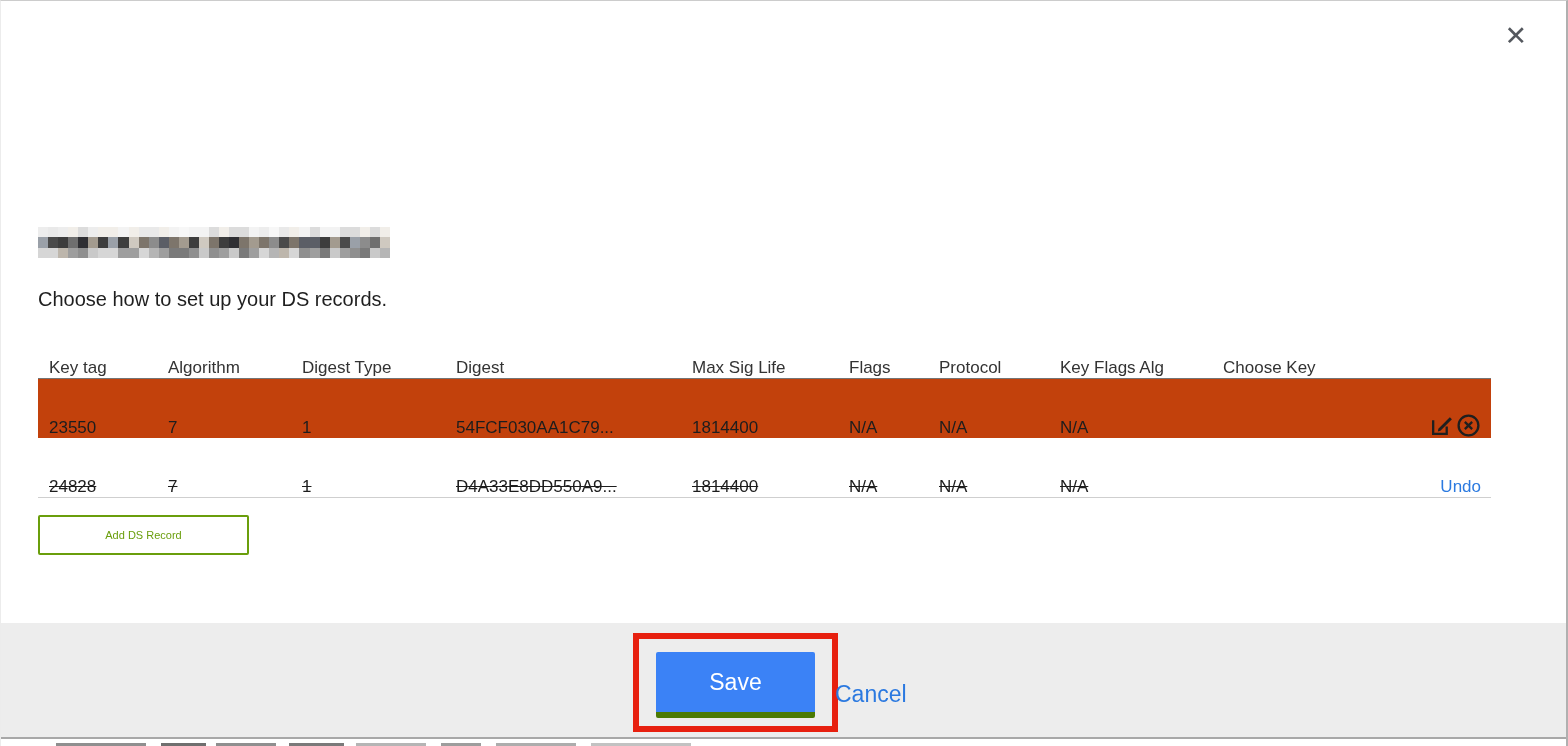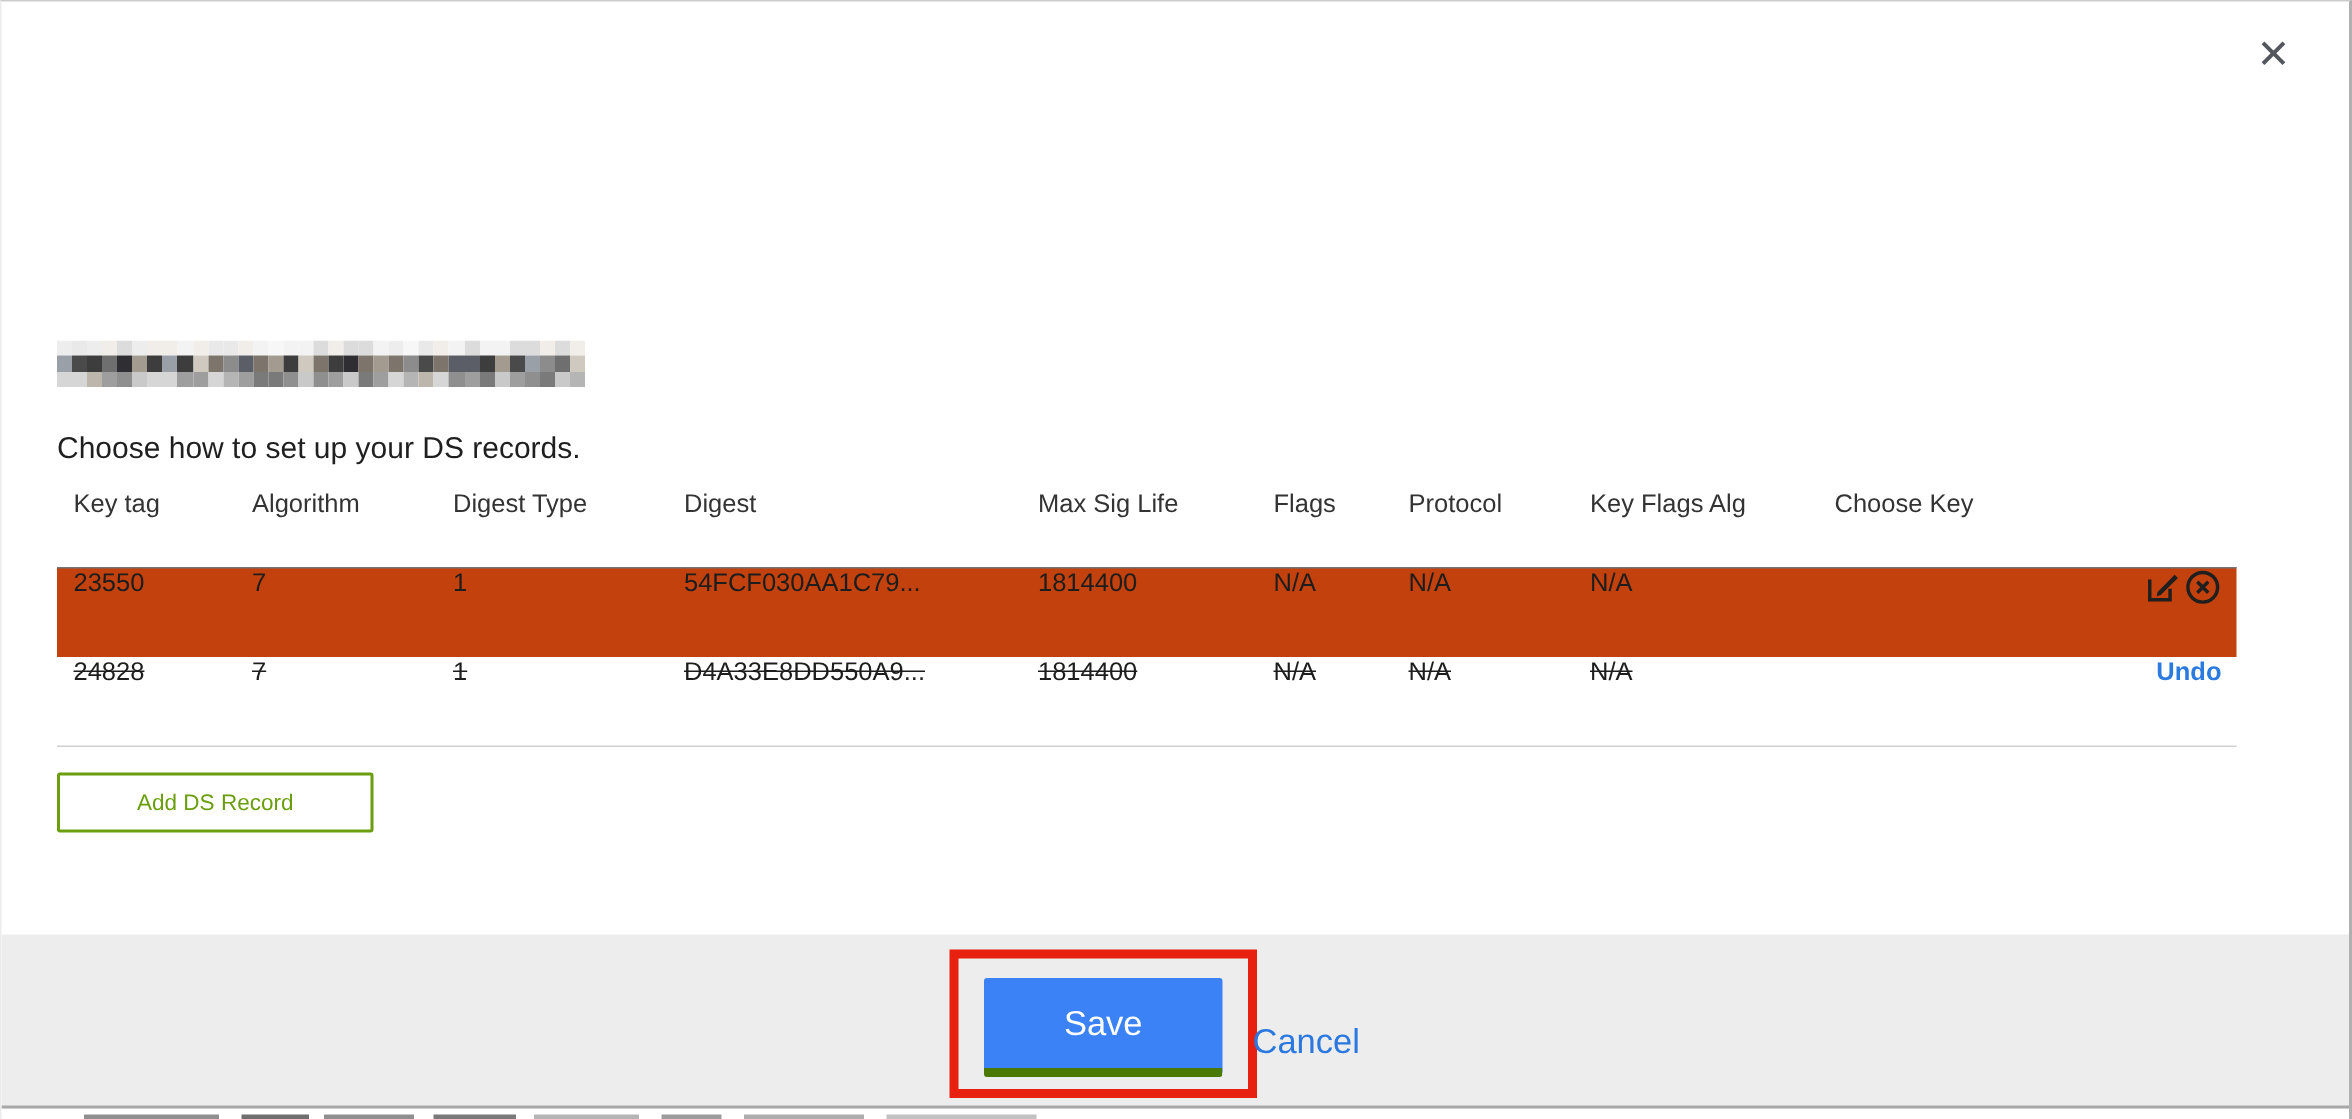--- a/index.html
+++ b/index.html
@@ -31,42 +31,42 @@
     overflow:hidden;
   }
   .redacted-domain span { width:100%; height:100%; }
 
   .instruction {
     position:absolute; left:37px; top:287px;
     font-size:20px; color:#1f1f1f;
   }
 
   .ds-table { position:absolute; left:37px; top:325px; width:1453px; font-size:17px; }
-  .t-row { display:flex; align-items:flex-start; }
+  .t-row { display:flex; align-items:flex-end; }
   .t-head { height:52px; color:#333; }
   .t-body-1 { height:60px; background:#c2410c; border-top:1px solid #757575; color:#1d1d1d; }
   .t-body-2 { height:60px; background:#fff; border-bottom:1px solid #cfcfcf; color:#1d1d1d; }
   .t-body-2 .cell { text-decoration:line-through; }
   .cell { padding-left:11px; overflow:hidden; white-space:nowrap; }
   .c0 { width:119px; } .c1 { width:134px; } .c2 { width:154px; }
   .c3 { width:236px; } .c4 { width:157px; } .c5 { width:90px; }
   .c6 { width:121px; } .c7 { width:163px; } .c8 { width:210px; }
   .c9 { flex:1; display:flex; justify-content:flex-end; align-items:center;
         padding-right:10px; text-decoration:none !important; }
 
   .row-icons { display:flex; gap:2px; align-items:center; }
   .row-icons svg { display:block; }
 
-  .undo-link { color:#2b7ae0; text-decoration:none; font-size:17px; cursor:pointer;font-weight:bold; }
+  .undo-link { color:#2b7ae0; text-decoration:none; font-size:17px; cursor:pointer; }
 
   .add-btn {
     position:absolute; left:37px; top:514px;
     width:211px; height:40px;
     background:#fff; border:2px solid #6a9e0c; border-radius:2px;
-    color:#6a9e0c; font-size:15px; font-family:inherit;
+    color:#6a9e0c; font-size:11px; font-family:inherit;
     cursor:pointer;
   }
 
   .footer {
     position:absolute; left:0; top:622px; width:100%; height:116px;
     background:#ededed; border-bottom:2px solid #a8a8a8;
   }
 
   .annotation-box {
     position:absolute; left:632px; top:10px;

